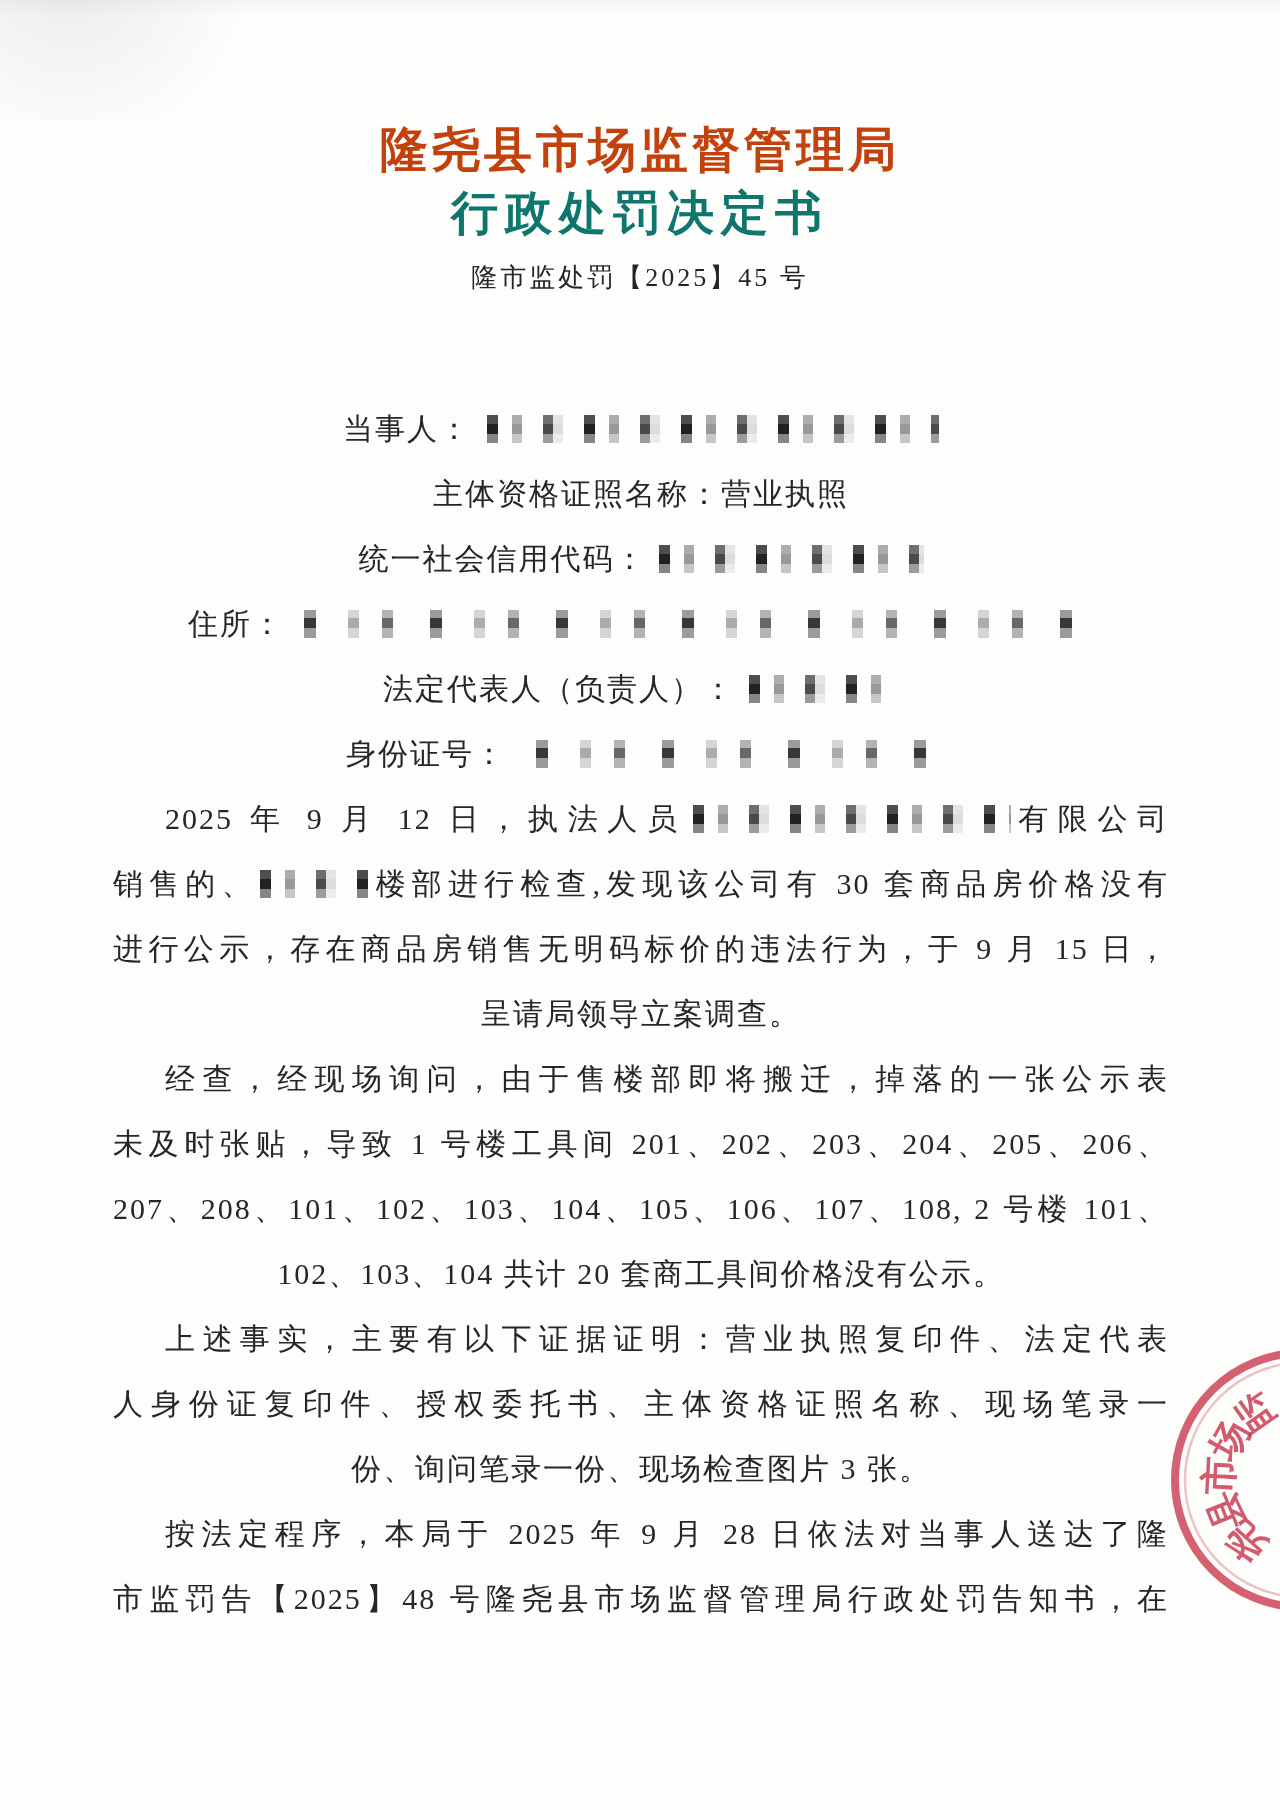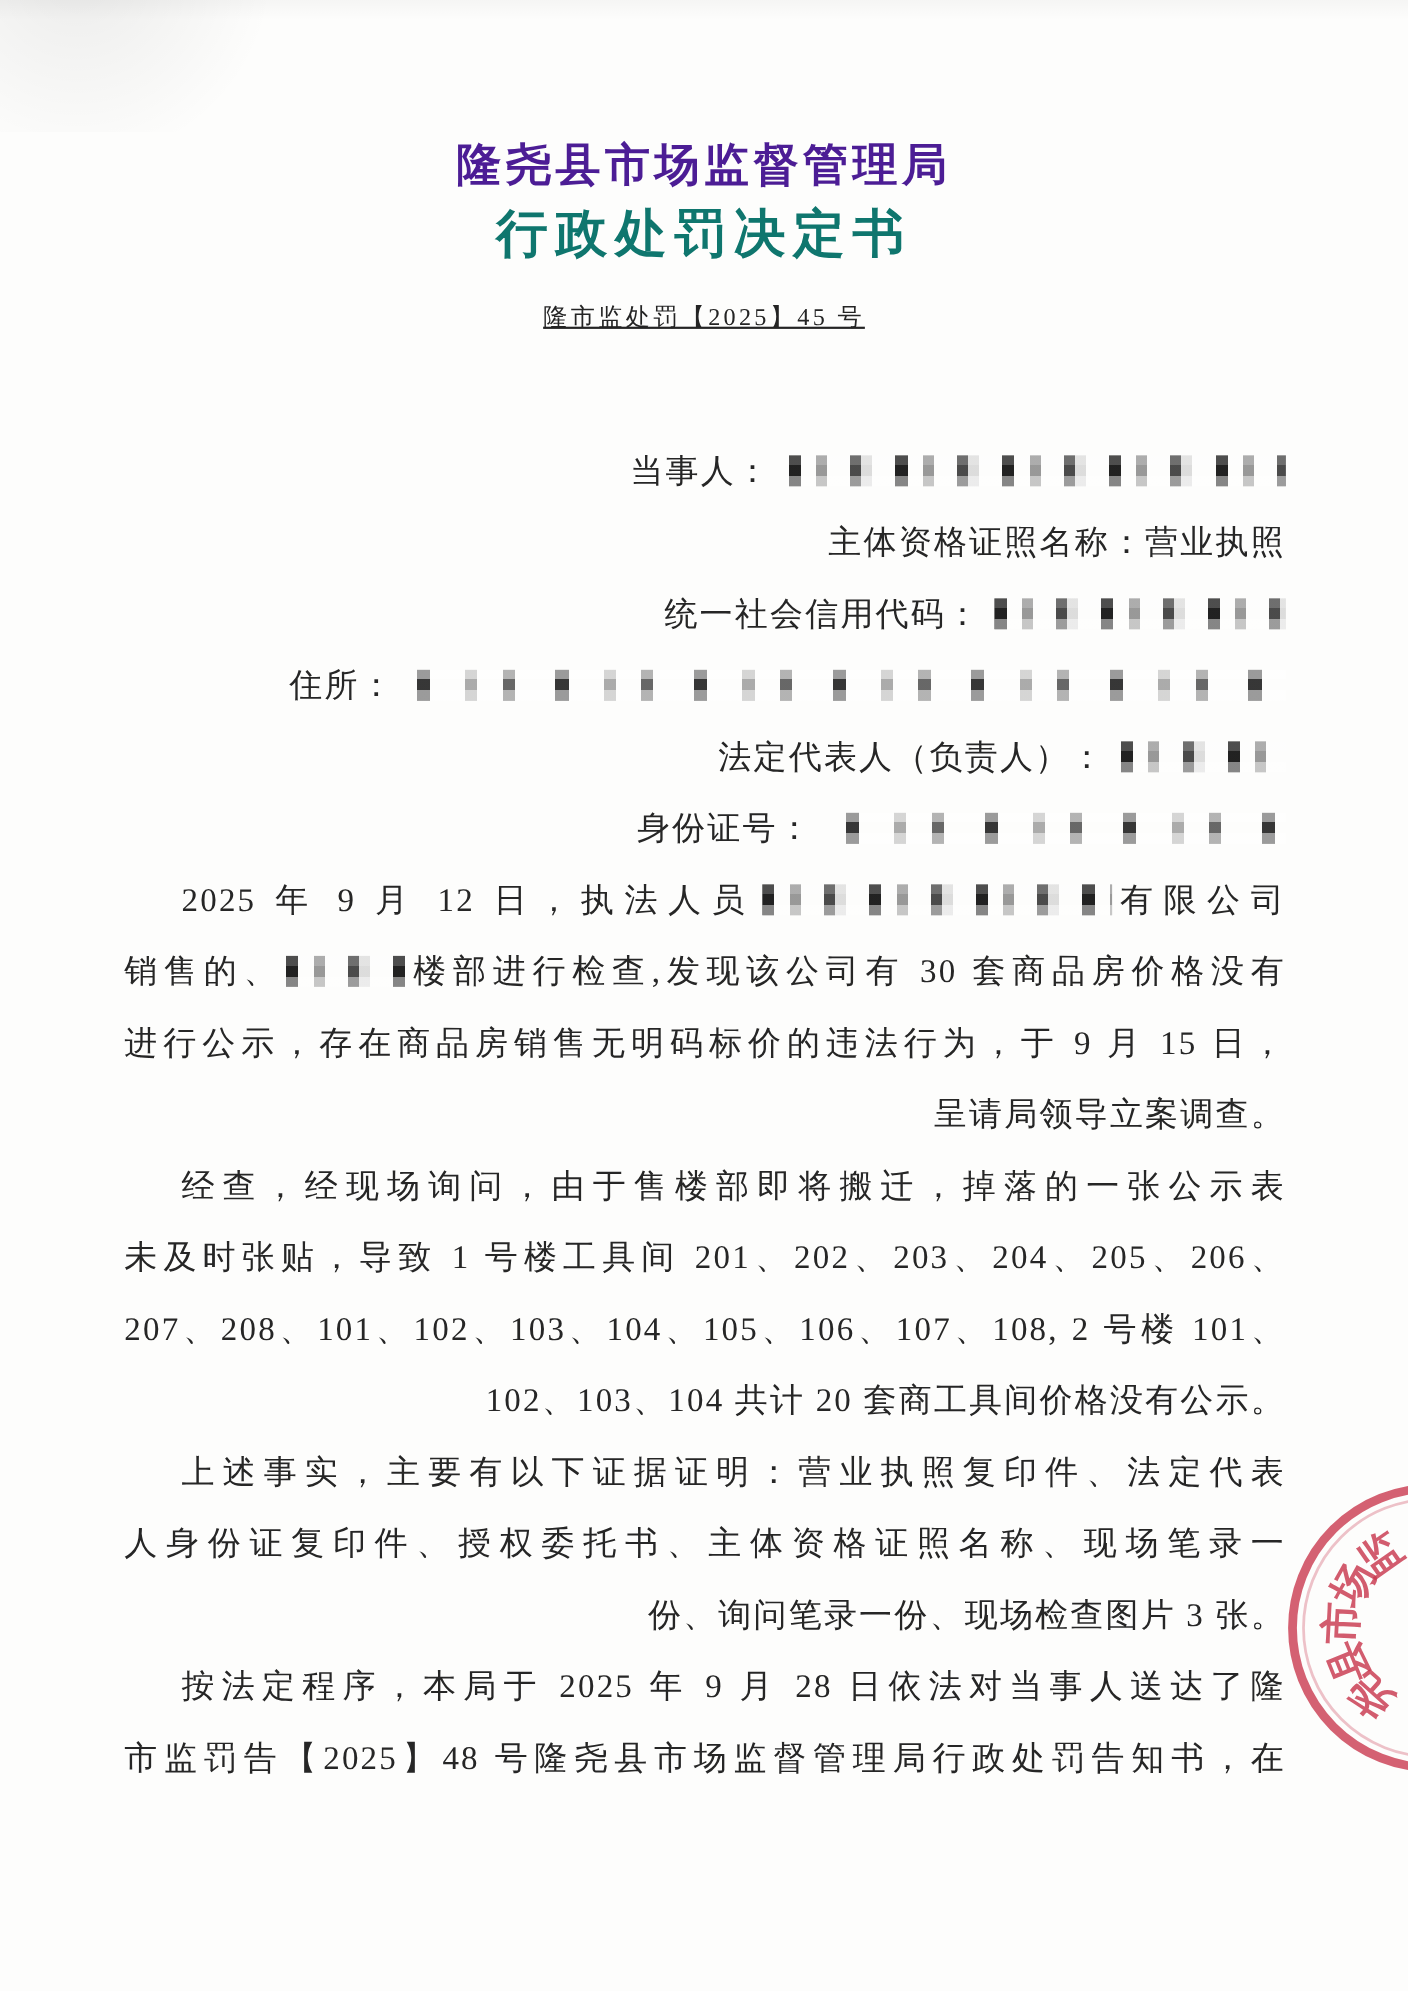--- a/index.html
+++ b/index.html
@@ -15,39 +15,39 @@
   
   .page::before{
     content:"";position:absolute;left:0;top:0;width:100%;height:120px;
     background:
       radial-gradient(circle at 70px -30px, rgba(0,0,0,.07), rgba(0,0,0,0) 180px),
       linear-gradient(to bottom, rgba(0,0,0,.03), rgba(0,0,0,0) 18px);
     pointer-events:none;
   }
   .header{position:absolute;left:0;top:122px;width:100%;text-align:center;}
   .title1{
-    font-size:41px;font-weight:700;letter-spacing:4px;color:#4c1d95;
+    font-size:48px;font-weight:700;letter-spacing:4px;color:#c2410c;
     line-height:56px;
   }
   .title2{
     font-size:47px;font-weight:700;letter-spacing:7px;color:#0f766e;
     line-height:58px;margin-top:6px;
   }
   .docno{
-    font-size:22px;letter-spacing:3px;color:#242424;
-    line-height:36px;margin-top:28px;text-decoration:underline;
+    font-size:26px;letter-spacing:3px;color:#242424;
+    line-height:36px;margin-top:18px;
   }
   .doc-body{
     position:absolute;left:113px;top:396px;width:1056px;
   }
   .line{
     height:65px;line-height:65px;
     font-size:30px;letter-spacing:2px;color:#262626;
     white-space:nowrap;
-    text-align:right;
+    text-align:center;
   }
   .line.justify{
     white-space:normal;
     text-align:justify;
     text-align-last:justify;
     text-justify:inter-character;
   }
   .line.indent{padding-left:52px;}
   .redact{
     display:inline-block;

